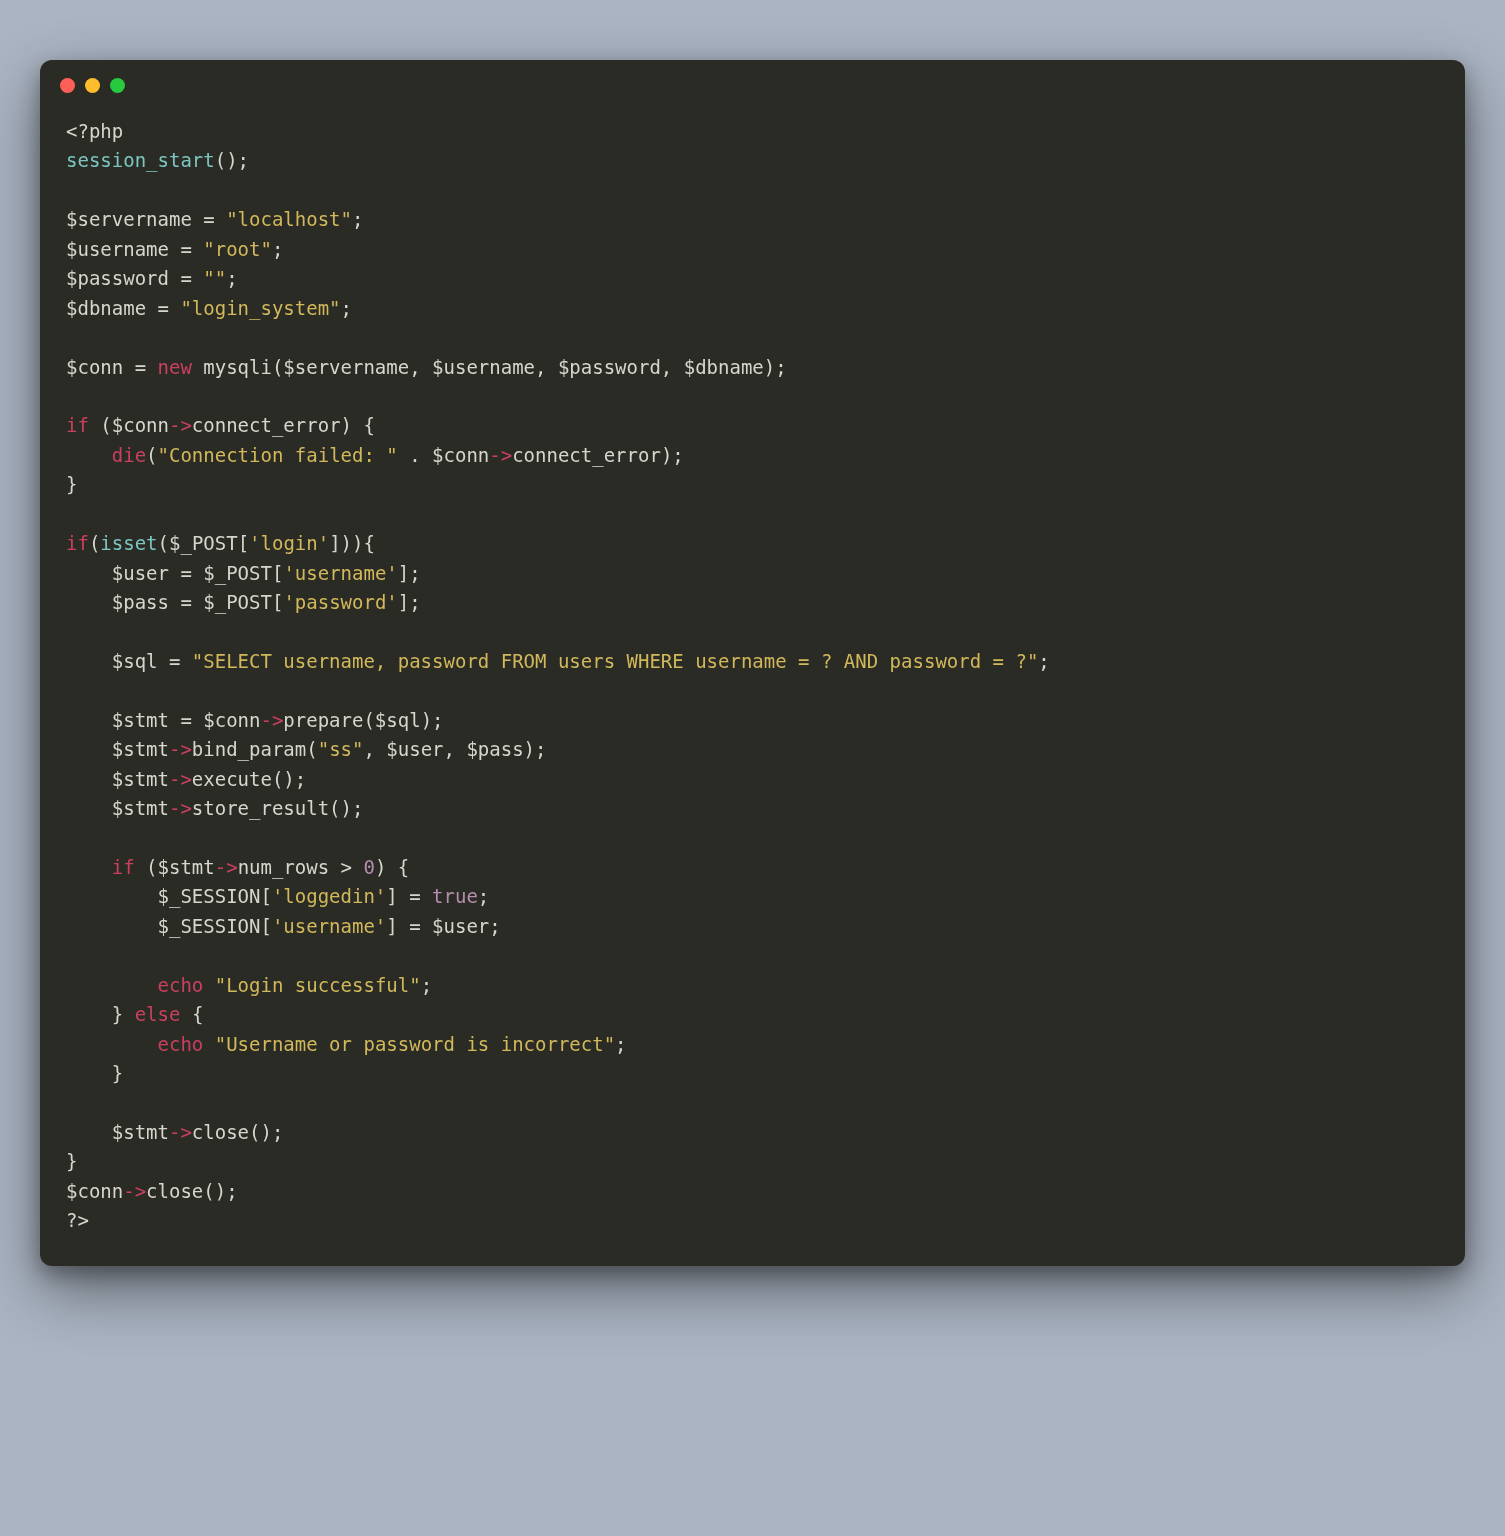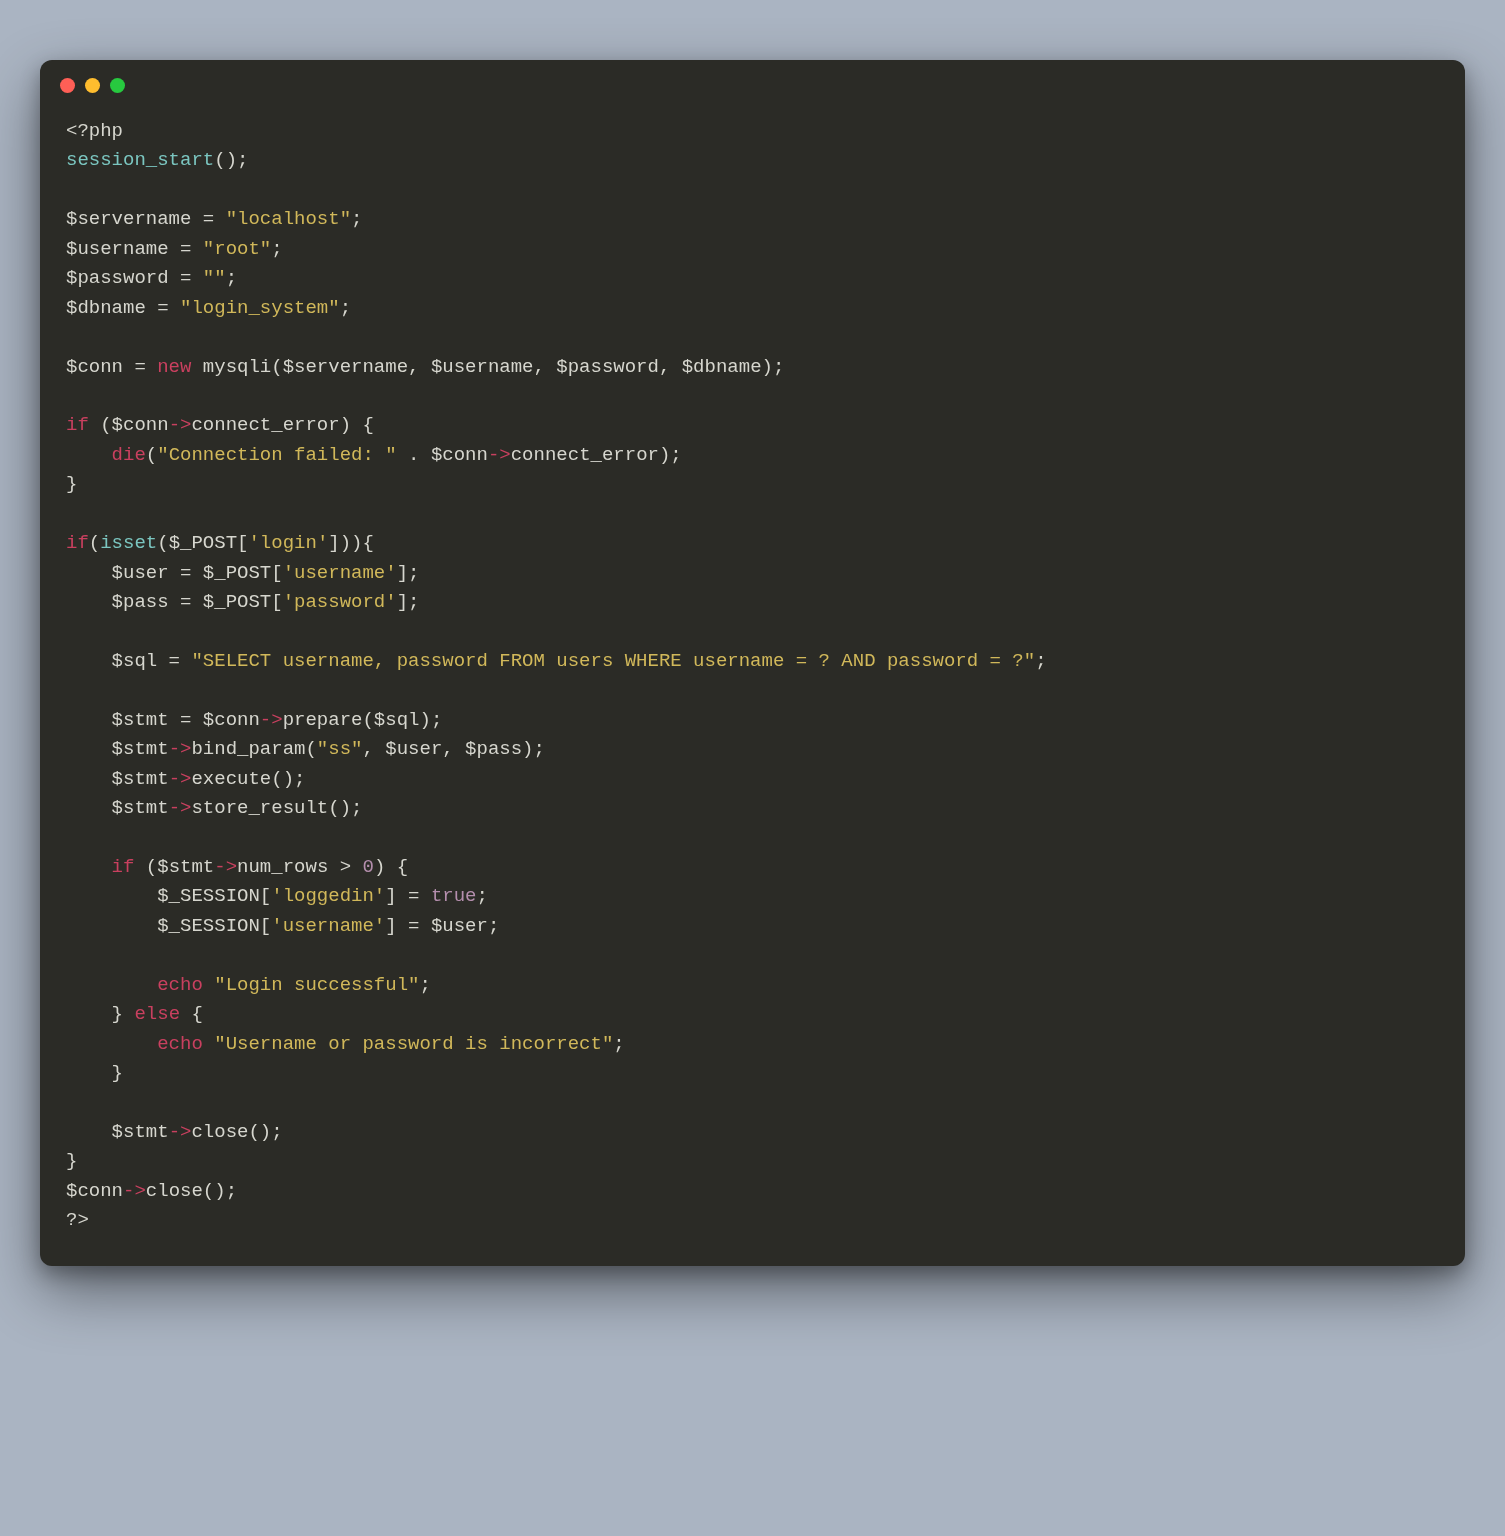--- a/index.html
+++ b/index.html
@@ -12,21 +12,20 @@
     padding: 60px 40px 110px 40px;
     font-family: "SF Mono", "Monaco", "Menlo", "Consolas", "DejaVu Sans Mono", monospace;
   }
   .window {
     background: #2b2b26;
     border-radius: 12px;
     width: 100%;
     max-width: 1430px;
     box-shadow: 0 24px 60px rgba(0,0,0,0.45), 0 8px 20px rgba(0,0,0,0.30);
     overflow: hidden;
-    font-family: Liberation Mono, monospace;
   }
   .titlebar {
     display: flex;
     align-items: center;
     gap: 10px;
     padding: 18px 20px 6px 20px;
   }
   .dot {
     width: 15px; height: 15px; border-radius: 50%;
   }

